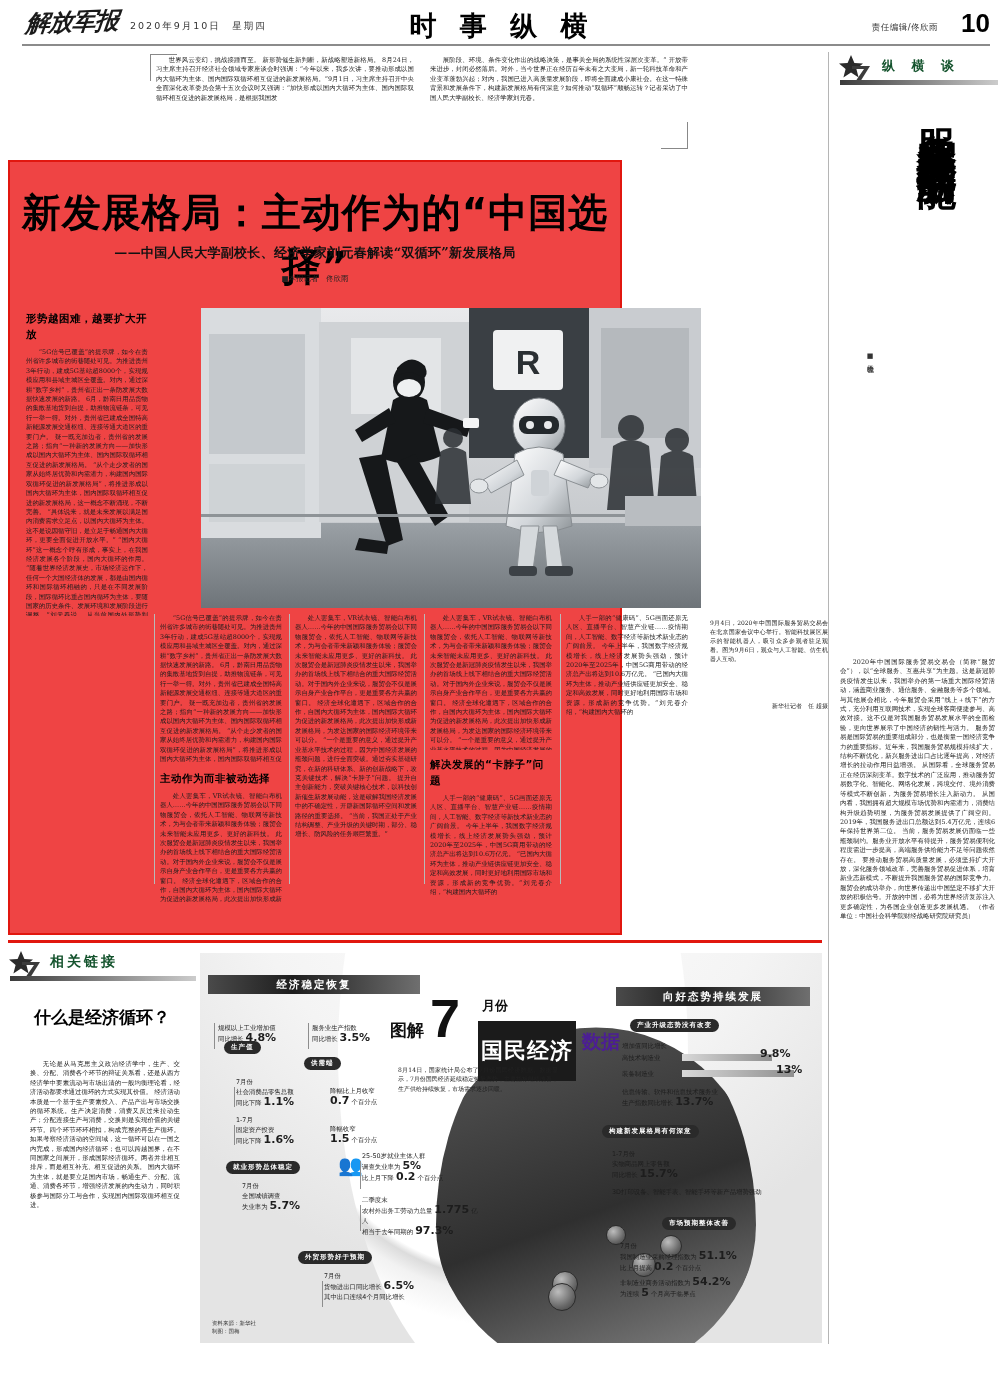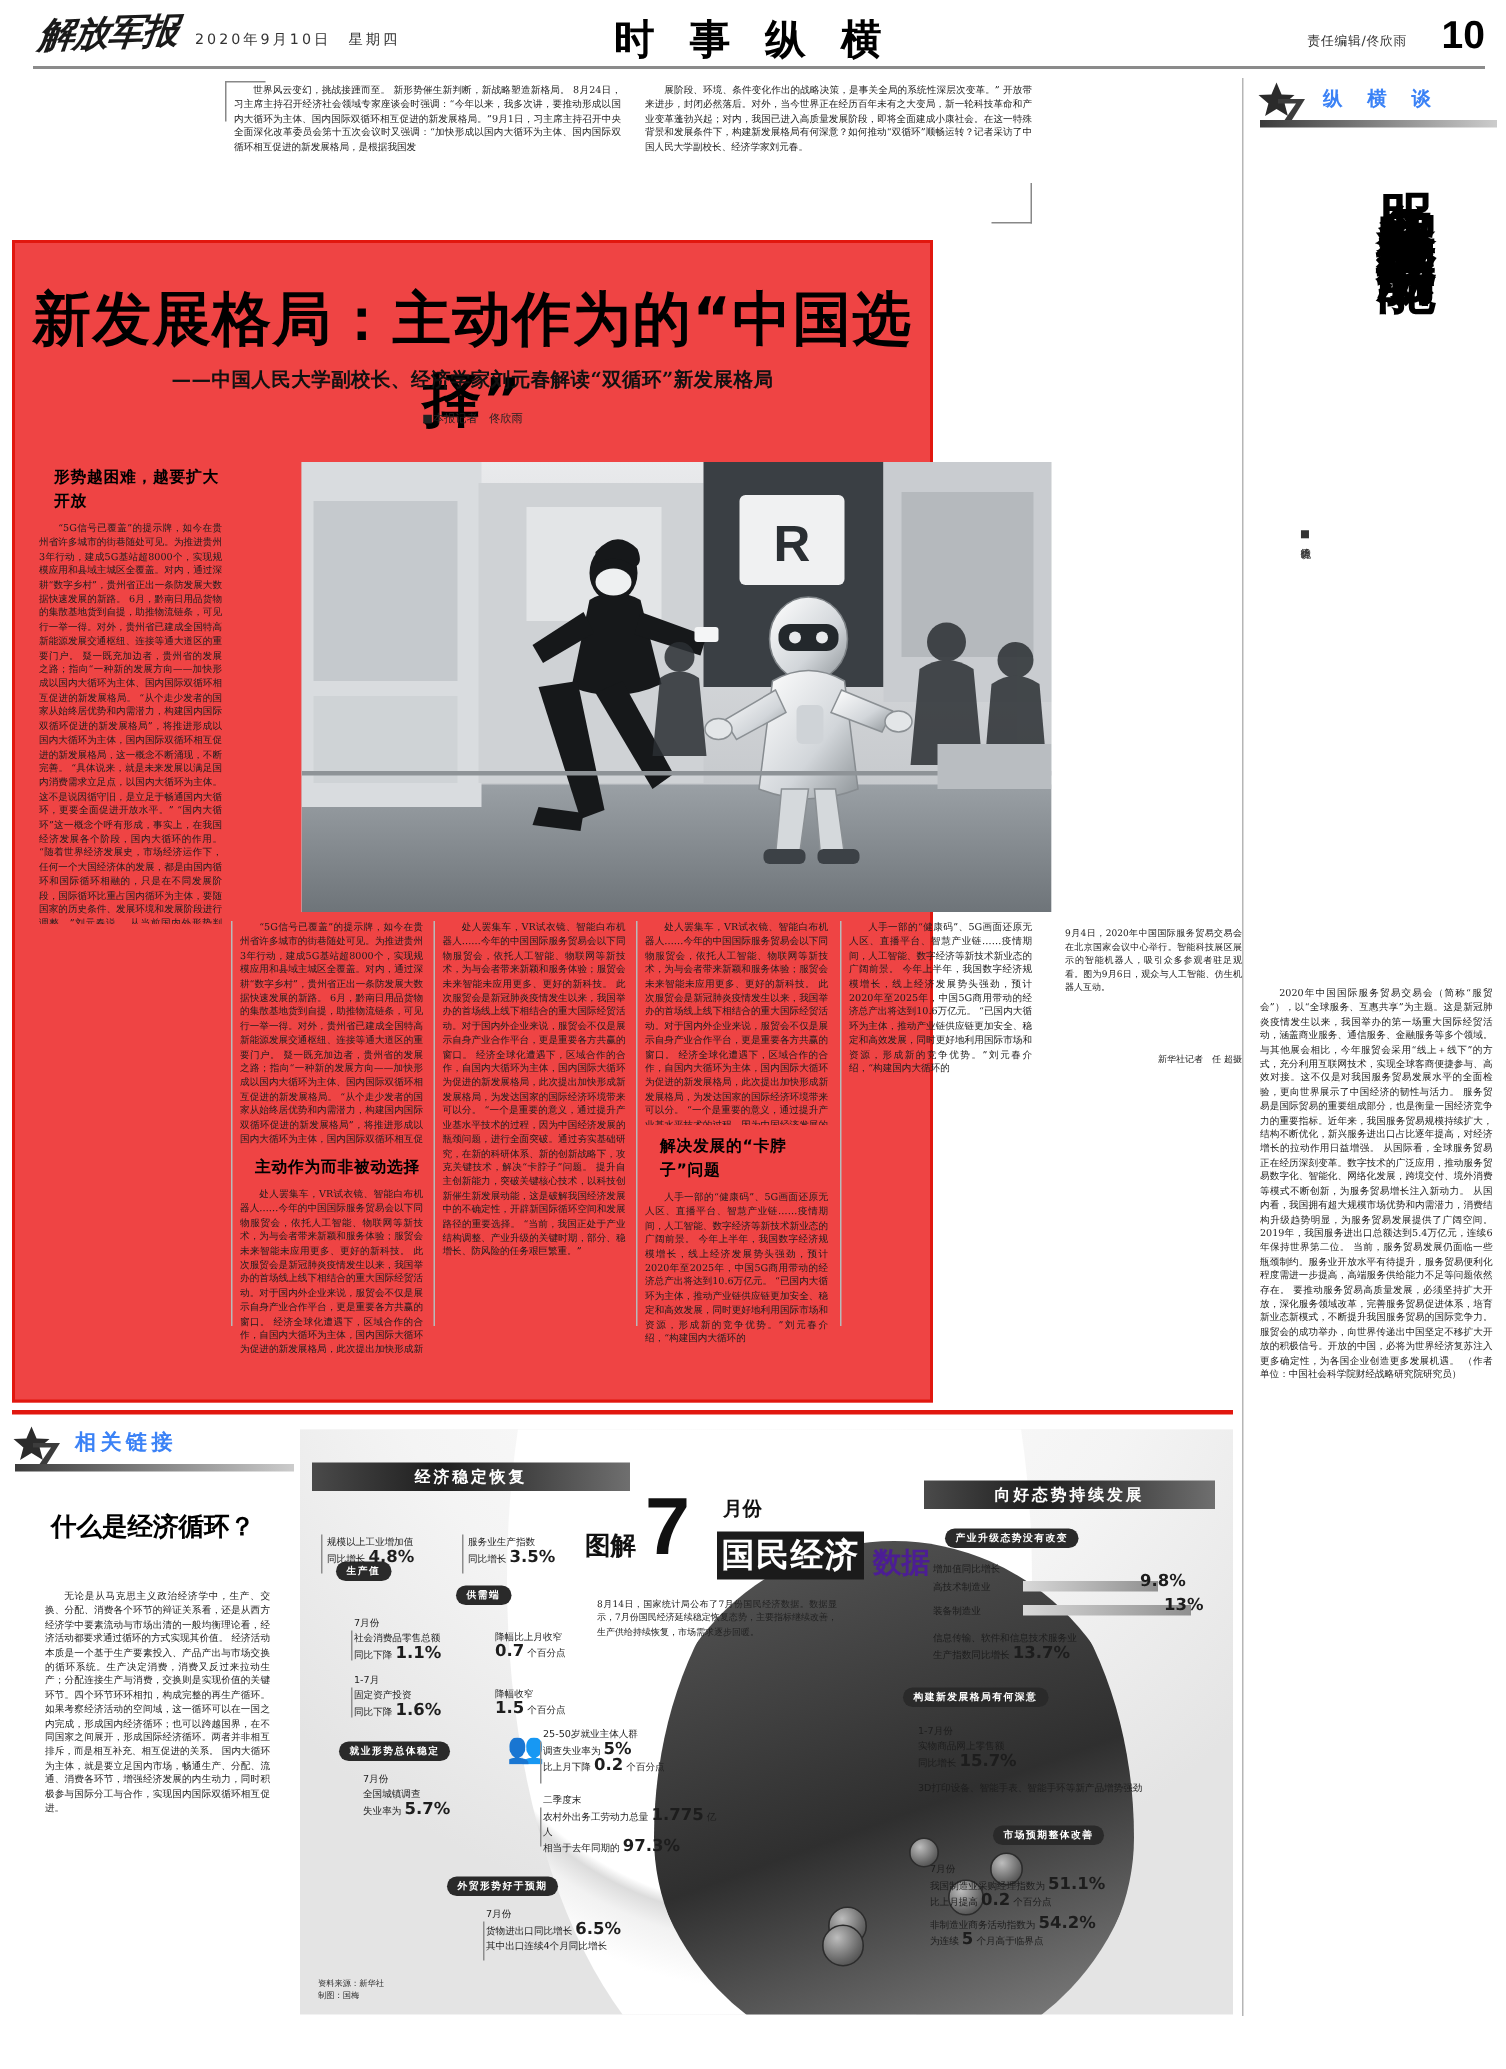--- a/index.html
+++ b/index.html
@@ -27,40 +27,40 @@
   .crop-mark{position:absolute;border-color:#777;}
   .cm-tl{left:150px;top:54px;width:26px;height:26px;border-left:1px solid #888;border-top:1px solid #888;}
   .cm-br{right:316px;top:122px;width:26px;height:26px;border-right:1px solid #888;border-bottom:1px solid #888;}
 
   
   .article{position:absolute;left:8px;top:160px;width:614px;height:775px;border:2px solid #e1170f;box-sizing:border-box;background:#ef4444;}
   .headline{position:absolute;left:0;right:0;top:24px;text-align:center;font-size:39px;font-weight:bold;letter-spacing:1px;color:#000;font-family:"DejaVu Sans","Liberation Sans",sans-serif;}
   .subhead{position:absolute;left:0;right:0;top:82px;text-align:center;font-size:13px;font-weight:bold;color:#111;font-family:"DejaVu Serif","Liberation Serif",serif;letter-spacing:.3px;}
   .byline{position:absolute;left:0;right:0;top:112px;text-align:center;font-size:7.5px;color:#222;font-family:"DejaVu Serif","Liberation Serif",serif;}
 
-  .sub-title{font-size:10.5px;font-weight:bold;line-height:16px;color:#000;font-family:"DejaVu Sans","Liberation Sans",serif;letter-spacing:.5px;margin-left:10px;}
+  .sub-title{font-size:10.5px;font-weight:bold;line-height:16px;color:#000;font-family:"DejaVu Sans","Liberation Sans",serif;letter-spacing:.5px;}
 
   .photo{position:absolute;left:191px;top:146px;width:500px;height:300px;overflow:hidden;background:#cfd3d6;}
   .photo-cap{position:absolute;left:700px;top:456px;width:118px;font-size:6px;line-height:9px;color:#222;font-family:"DejaVu Serif","Liberation Serif",serif;text-align:justify;}
   .photo-credit{position:absolute;left:700px;top:540px;width:118px;font-size:6px;color:#222;font-family:"DejaVu Serif","Liberation Serif",serif;text-align:right;}
 
   
   .acol{position:absolute;width:122px;}
   .a1{left:16px;top:148px;}
   .a2{left:150px;top:452px;}
   .a3{left:285px;top:452px;}
   .a4{left:420px;top:452px;}
   .a5{left:556px;top:452px;}
   .vrule{position:absolute;width:1px;background:#b9b9b9;}
 
   
   .rightcol{position:absolute;left:838px;top:52px;width:160px;height:1290px;}
   .sec-badge{position:relative;height:34px;}
   .star{position:absolute;left:0;top:2px;width:34px;height:30px;}
-  .sec-badge-label{position:absolute;left:44px;top:5px;font-size:13px;font-weight:bold;letter-spacing:6px;color:#3b82f6;}
+  .sec-badge-label{position:absolute;left:44px;top:5px;font-size:13px;font-weight:bold;letter-spacing:6px;color:#14532d;}
   .sec-badge-rule{position:absolute;left:2px;right:0;top:28px;height:5px;background:linear-gradient(90deg,#3b3b3b,#cccccc);}
   .vheadline{position:absolute;left:60px;top:46px;width:64px;font-size:40px;font-weight:bold;line-height:50px;writing-mode:vertical-rl;letter-spacing:4px;color:#000;font-family:"DejaVu Sans","Liberation Sans",sans-serif;}
   .vbyline{position:absolute;left:22px;top:300px;width:14px;font-size:7px;line-height:9px;writing-mode:vertical-rl;color:#333;font-family:"DejaVu Serif","Liberation Serif",serif;}
   .rtext{position:absolute;left:2px;top:606px;width:155px;}
 
   
   .links{position:absolute;left:8px;top:948px;width:188px;height:420px;}
   .links .sec-badge-label{letter-spacing:3px;font-size:14px;left:42px;}
   .links-title{position:absolute;left:0;right:0;top:58px;text-align:center;font-size:17px;font-weight:bold;color:#000;font-family:"DejaVu Serif","Liberation Serif",serif;}
   .links-body{position:absolute;left:22px;top:112px;width:150px;}
@@ -70,21 +70,21 @@
   .info-bg{position:absolute;inset:0;background:
      radial-gradient(circle at 50% -30%, #ffffff 0%, #f4f4f4 45%, #e4e4e4 75%);}
   .info-arc{position:absolute;left:138px;top:-250px;width:350px;height:700px;border-radius:50%;
      background:radial-gradient(circle,#ffffff 56%,#dcdcdc 58%,#f2f2f2 62%,#ffffff 70%);}
   .info-bigarc{position:absolute;left:236px;top:44px;width:320px;height:380px;border-radius:50% 50% 50% 50%/60% 60% 40% 40%;
      background:linear-gradient(160deg,#5d5d5d,#2f2f2f 55%,#8d8d8d);clip-path:ellipse(52% 46% at 50% 54%);}
   .info-title{position:absolute;left:190px;top:36px;width:240px;height:70px;}
   .it-1{position:absolute;left:0;top:30px;font-size:17px;font-weight:bold;color:#111;}
   .it-7{position:absolute;left:40px;top:2px;font-size:54px;font-weight:bold;line-height:54px;color:#111;font-family:"Liberation Sans",sans-serif;}
   .it-yue{position:absolute;left:92px;top:8px;font-size:13px;font-weight:bold;color:#111;}
-  .it-gmjj{position:absolute;left:88px;top:32px;font-size:22px;font-weight:bold;color:#fff;background:#1b1b1b;padding:1px 3px;letter-spacing:1px;}
+  .it-gmjj{position:absolute;left:88px;top:32px;font-size:22px;font-weight:bold;color:#fff;background:#1b1b1b;padding:15px 3px;letter-spacing:1px;}
   .it-sj{position:absolute;left:192px;top:40px;font-size:19px;font-weight:bold;color:#4c1d95;}
   .info-lede{position:absolute;left:198px;top:112px;width:160px;font-size:6px;line-height:9.4px;color:#222;text-align:justify;font-family:"DejaVu Serif","Liberation Serif",serif;}
 
   .panel-head{position:absolute;height:19px;background:linear-gradient(90deg,#4a4a4a,#1e1e1e 40%,#6f6f6f);
      color:#fff;font-size:10.5px;font-weight:bold;letter-spacing:2px;display:flex;align-items:center;justify-content:center;}
   .pill{position:absolute;background:#2a2a2a;color:#fff;font-size:6.5px;font-weight:bold;border-radius:7px;padding:2px 7px;letter-spacing:1px;white-space:nowrap;}
   .stat{position:absolute;font-size:6.4px;color:#1d1d1d;line-height:10px;font-family:"DejaVu Sans","Liberation Sans",sans-serif;}
   .stat .big{font-size:11px;font-weight:bold;}
   .vbar{position:absolute;width:1px;background:#8d8d8d;}
   .bar{position:absolute;height:7px;background:linear-gradient(90deg,#d8d8d8,#8f8f8f);}

